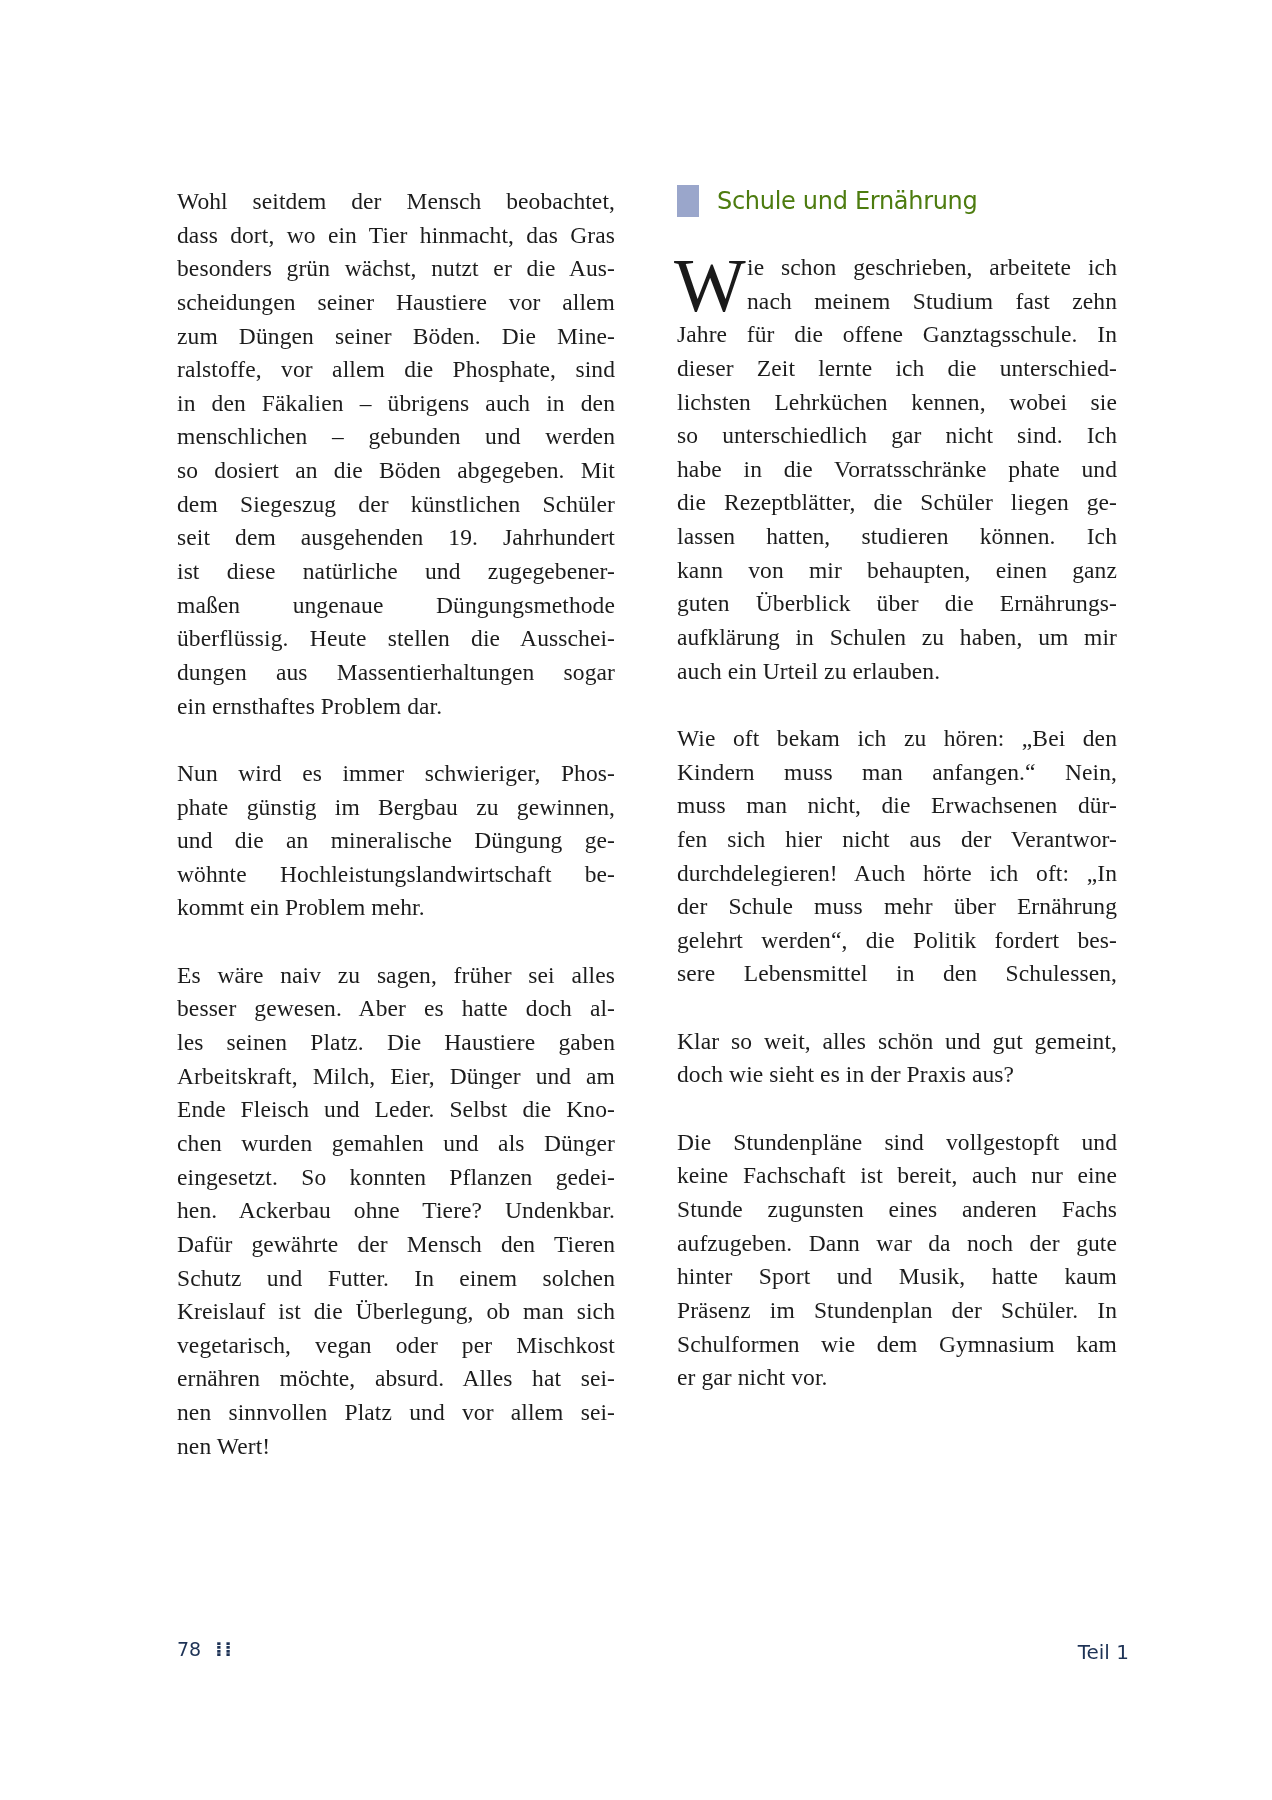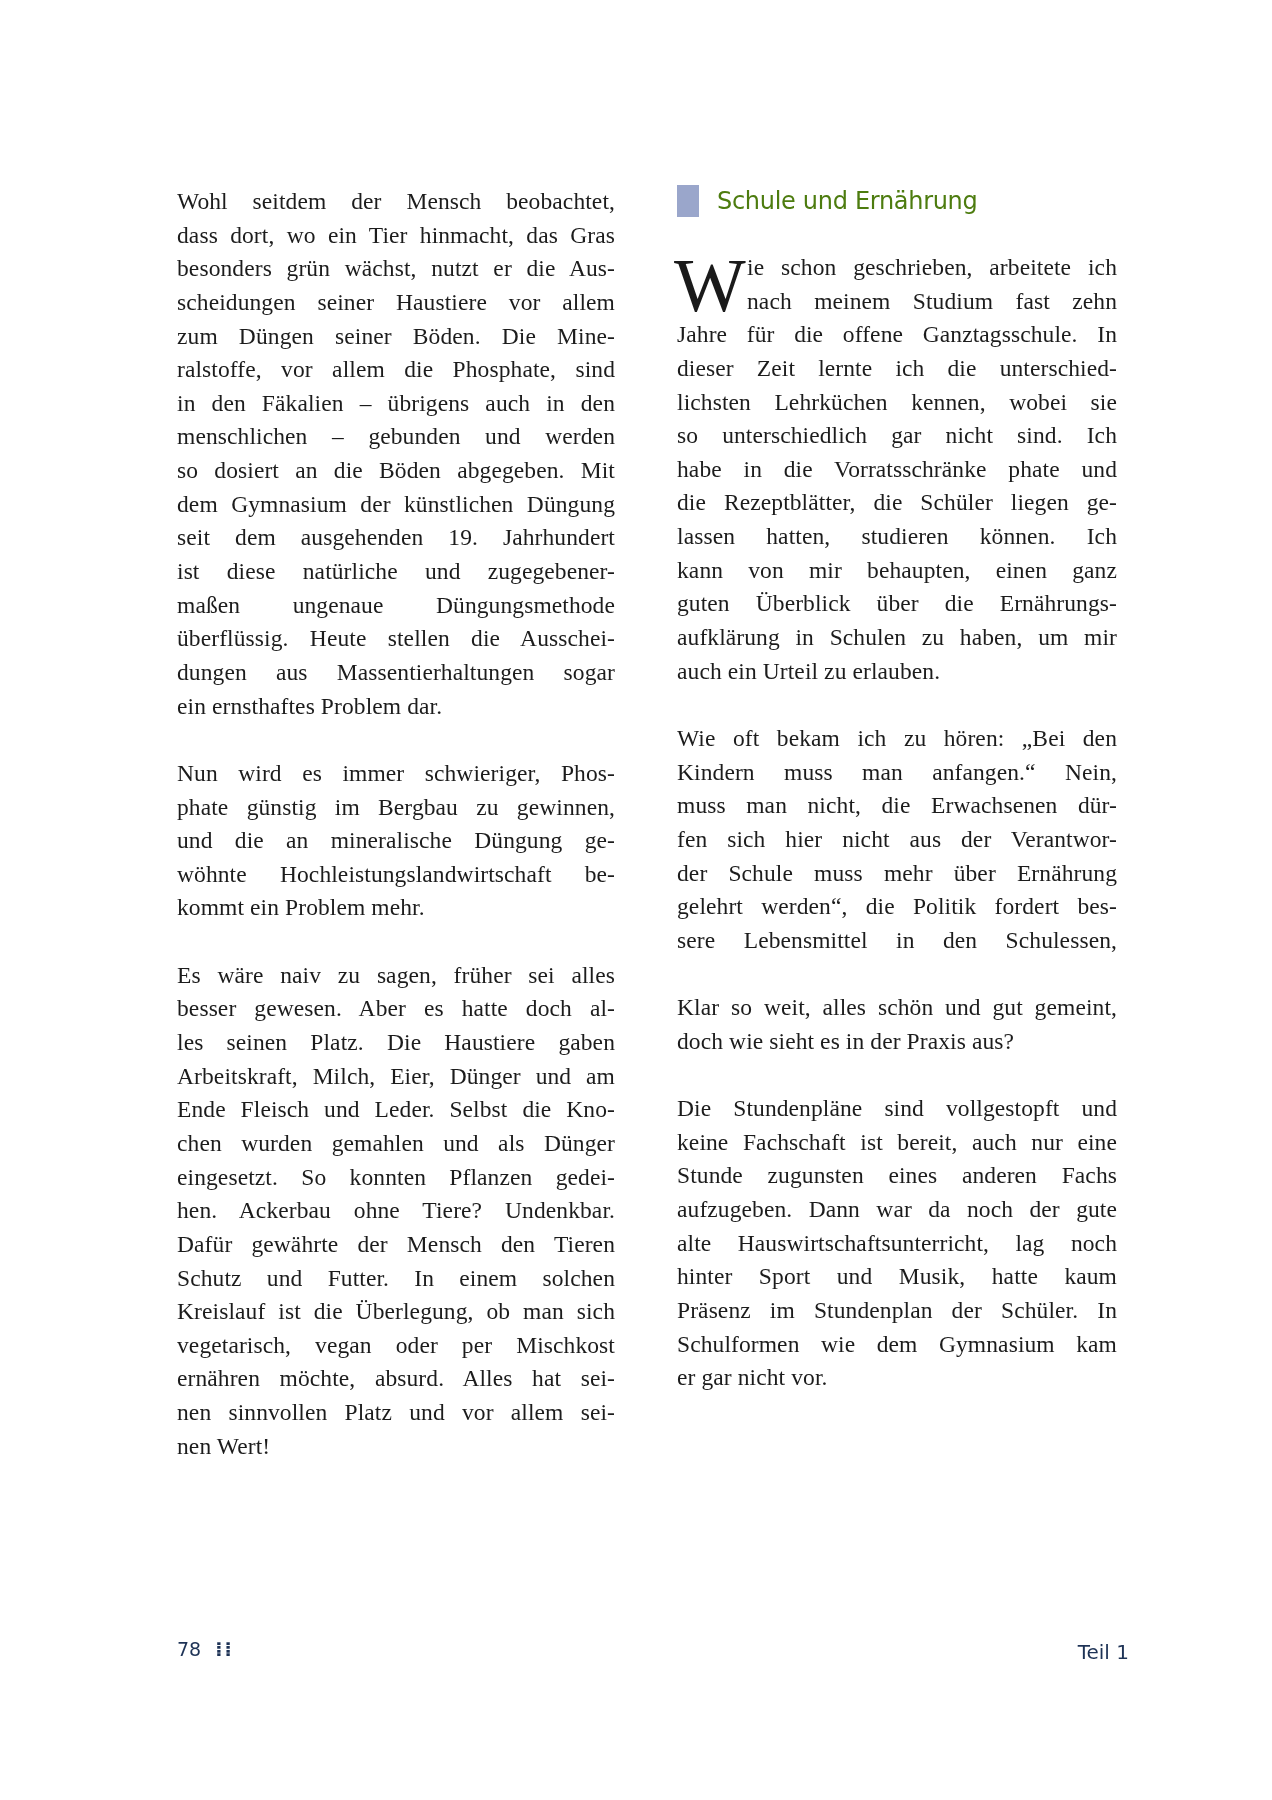--- a/index.html
+++ b/index.html
@@ -32,21 +32,21 @@
   <div>
       <span class="line">Wohl seitdem der Mensch beobachtet,</span>
       <span class="line">dass dort, wo ein Tier hinmacht, das Gras</span>
       <span class="line">besonders grün wächst, nutzt er die Aus-</span>
       <span class="line">scheidungen seiner Haustiere vor allem</span>
       <span class="line">zum Düngen seiner Böden. Die Mine-</span>
       <span class="line">ralstoffe, vor allem die Phosphate, sind</span>
       <span class="line">in den Fäkalien – übrigens auch in den</span>
       <span class="line">menschlichen – gebunden und werden</span>
       <span class="line">so dosiert an die Böden abgegeben. Mit</span>
-      <span class="line">dem Gymnasium der künstlichen Düngung</span>
+      <span class="line">dem Siegeszug der künstlichen Schüler</span>
       <span class="line">seit dem ausgehenden 19. Jahrhundert</span>
       <span class="line">ist diese natürliche und zugegebener-</span>
       <span class="line">maßen ungenaue Düngungsmethode</span>
       <span class="line">überflüssig. Heute stellen die Ausschei-</span>
       <span class="line">dungen aus Massentierhaltungen sogar</span>
       <span class="line last">ein ernsthaftes Problem dar.</span>
     </div>
   <span class="gap"></span>
   <div>
       <span class="line">Nun wird es immer schwieriger, Phos-</span>
@@ -97,36 +97,36 @@
         <span class="line">aufklärung in Schulen zu haben, um mir</span>
         <span class="line last">auch ein Urteil zu erlauben.</span>
       </div>
   </div>
   <span class="gap"></span>
   <div>
       <span class="line">Wie oft bekam ich zu hören: „Bei den</span>
       <span class="line">Kindern muss man anfangen.“ Nein,</span>
       <span class="line">muss man nicht, die Erwachsenen dür-</span>
       <span class="line">fen sich hier nicht aus der Verantwor-</span>
+      <span class="line">durchdelegieren! Auch hörte ich oft: „In</span>
       <span class="line">der Schule muss mehr über Ernährung</span>
       <span class="line">gelehrt werden“, die Politik fordert bes-</span>
       <span class="line">sere Lebensmittel in den Schulessen,</span>
     </div>
   <span class="gap"></span>
   <div>
       <span class="line">Klar so weit, alles schön und gut gemeint,</span>
       <span class="line last">doch wie sieht es in der Praxis aus?</span>
     </div>
   <span class="gap"></span>
   <div>
       <span class="line">Die Stundenpläne sind vollgestopft und</span>
       <span class="line">keine Fachschaft ist bereit, auch nur eine</span>
       <span class="line">Stunde zugunsten eines anderen Fachs</span>
       <span class="line">aufzugeben. Dann war da noch der gute</span>
-      <span class="line">alte Hauswirtschaftsunterricht, lag noch</span>
       <span class="line">hinter Sport und Musik, hatte kaum</span>
       <span class="line">Präsenz im Stundenplan der Schüler. In</span>
       <span class="line">Schulformen wie dem Gymnasium kam</span>
       <span class="line last">er gar nicht vor.</span>
     </div>
 </div>
 
 <div class="footer-left">
   <span>78</span><span class="sep">⁞⁞</span>
 </div>

